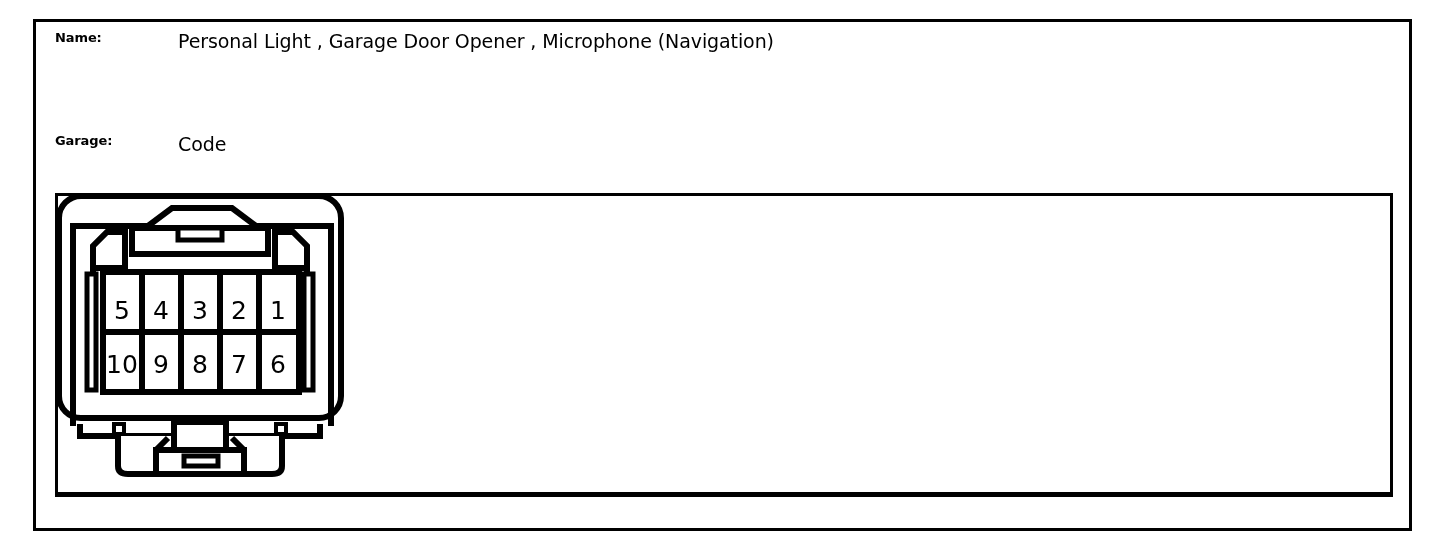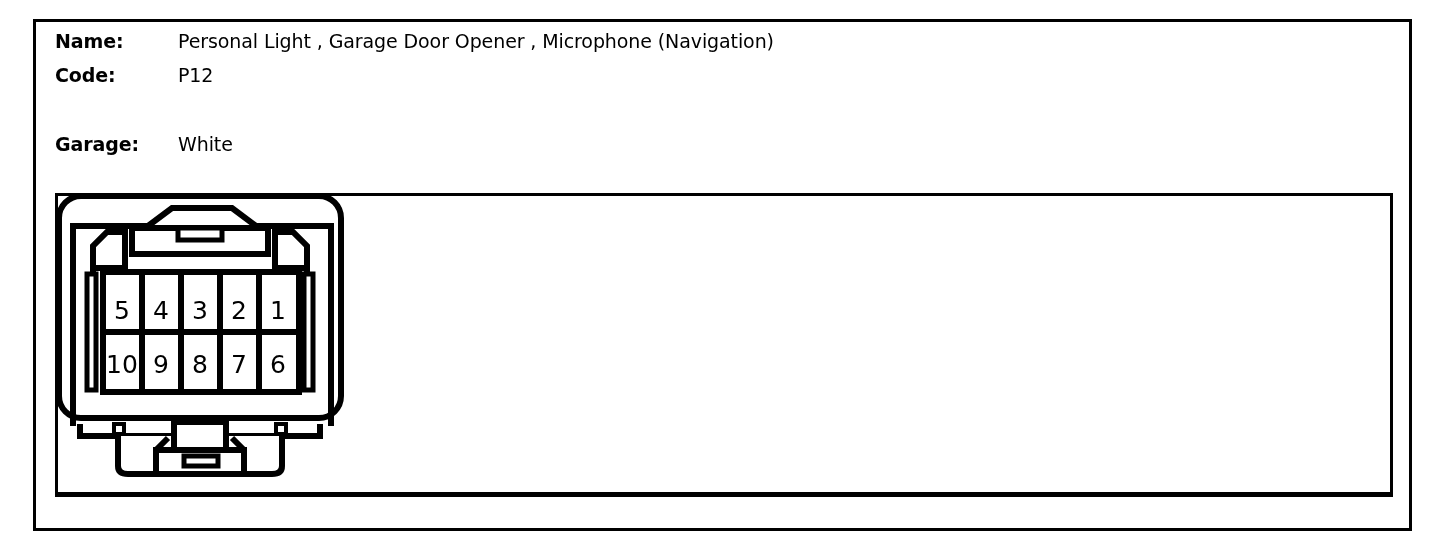--- a/index.html
+++ b/index.html
@@ -49,21 +49,21 @@
     white-space: nowrap;
   }
   .info-row.r0 { top: 0px; }
   .info-row.r1 { top: 34px; }
   .info-row.r2 { top: 68px; }
   .info-row.r3 { top: 103px; }
 
   .info-label {
     display: inline-block;
     width: 123px;
-    font-size: 19px;
+    font-size: 13px;
     font-weight: bold;
     letter-spacing: -0.1px;
     vertical-align: top;
   }
   .info-value {
     display: inline-block;
     font-size: 19px;
     font-weight: normal;
     letter-spacing: -0.1px;
     vertical-align: top;
@@ -107,27 +107,24 @@
 <div id="page">
 
   <div class="outer-frame"></div>
 
   <div class="info-block">
 
     <div class="info-row r0">
       <span class="info-label">Name:</span><span class="info-value">Personal Light , Garage Door Opener , Microphone (Navigation)</span>
     </div>
 
-    <div class="info-row r1">
-      <span class="info-label">Code:</span><span class="info-value">P12</span>
-    </div>
 
 
     <div class="info-row r3">
-      <span class="info-label">Garage:</span><span class="info-value">White</span>
+      <span class="info-label">Garage:</span><span class="info-value">Code</span>
     </div>
 
   </div>
 
   <div class="inner-box"></div>
   <div class="inner-box-bottom"></div>
 
   <div class="connector-wrap">
     <svg width="300" height="295" viewBox="0 0 300 295" xmlns="http://www.w3.org/2000/svg">
 

